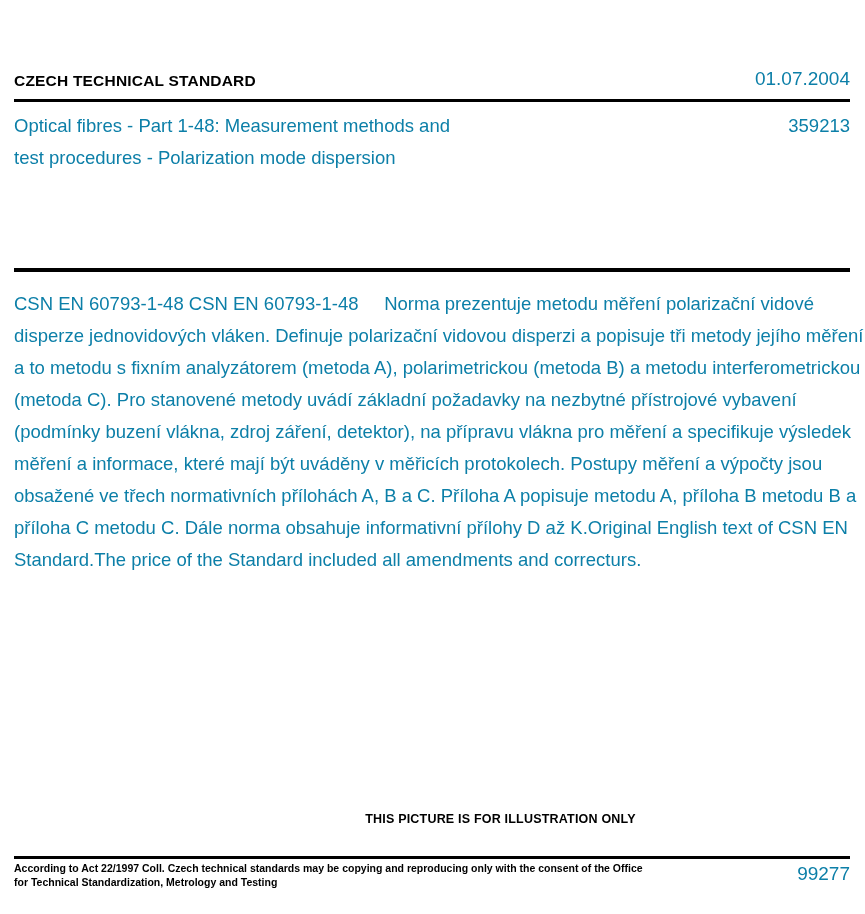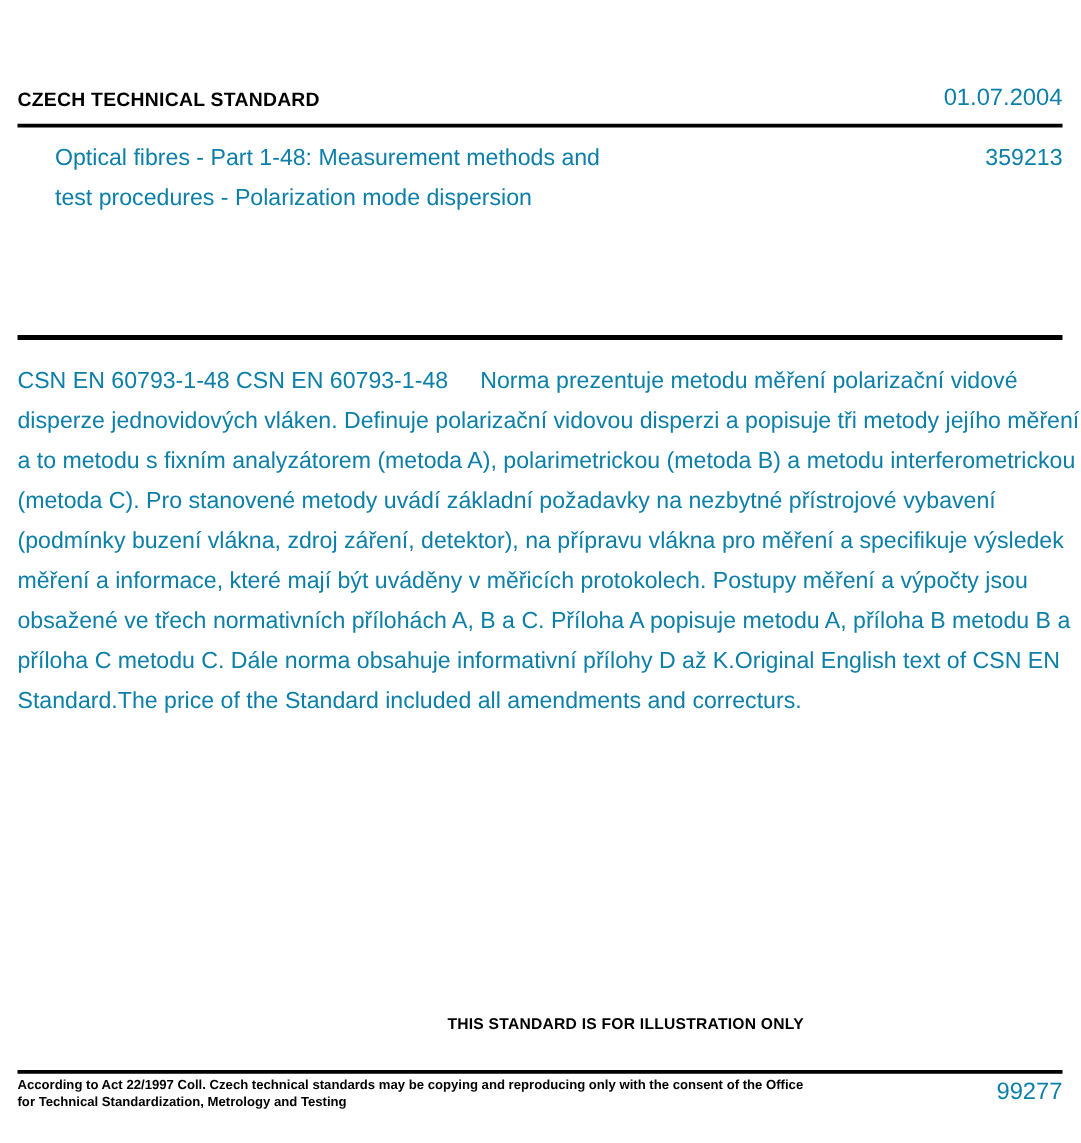--- a/index.html
+++ b/index.html
@@ -72,21 +72,20 @@
     width: 836px;
     display: flex;
     justify-content: space-between;
     align-items: flex-start;
   }
   .title-left {
     width: 470px;
     font-size: 18.5px;
     line-height: 32px;
     color: #0c7fa8;
-    margin-left: 30px;
   }
   .title-right {
     width: 330px;
     text-align: right;
     font-size: 18.5px;
     line-height: 32px;
     color: #0c7fa8;
   }
   .title-right div + div {
     margin-top: 0;
@@ -169,21 +168,21 @@
     <div class="title-right">
       <div>359213</div>
     </div>
   </div>
 
   <div class="rule-mid"></div>
 
   <div class="abstract">CSN EN 60793-1-48 CSN EN 60793-1-48     Norma prezentuje metodu měření polarizační vidové disperze jednovidových vláken. Definuje polarizační vidovou disperzi a popisuje tři metody jejího měření, a to metodu s fixním analyzátorem (metoda A), polarimetrickou (metoda B) a metodu interferometrickou (metoda C). Pro stanovené metody uvádí základní požadavky na nezbytné přístrojové vybavení (podmínky buzení vlákna, zdroj záření, detektor), na přípravu vlákna pro měření a specifikuje výsledek měření a informace, které mají být uváděny v měřicích protokolech. Postupy měření a výpočty jsou obsažené ve třech normativních přílohách A, B a C. Příloha A popisuje metodu A, příloha B metodu B a příloha C metodu C. Dále norma obsahuje informativní přílohy D až K.Original English text of CSN EN Standard.The price of the Standard included all amendments and correcturs.</div>
 
   <div class="illustration-note">
-    <span>THIS STANDARD IS FOR ILLUSTRATION ONLY</span>
+    <span>THIS PICTURE IS FOR ILLUSTRATION ONLY</span>
   </div>
 
   <div class="rule-bottom"></div>
 
   <div class="footer">
     <div class="footer-note">According to Act 22/1997 Coll. Czech technical standards may be copying and reproducing only with the consent of the Office for Technical Standardization, Metrology and Testing</div>
     <div class="footer-code">99277</div>
   </div>
 
 </div>

